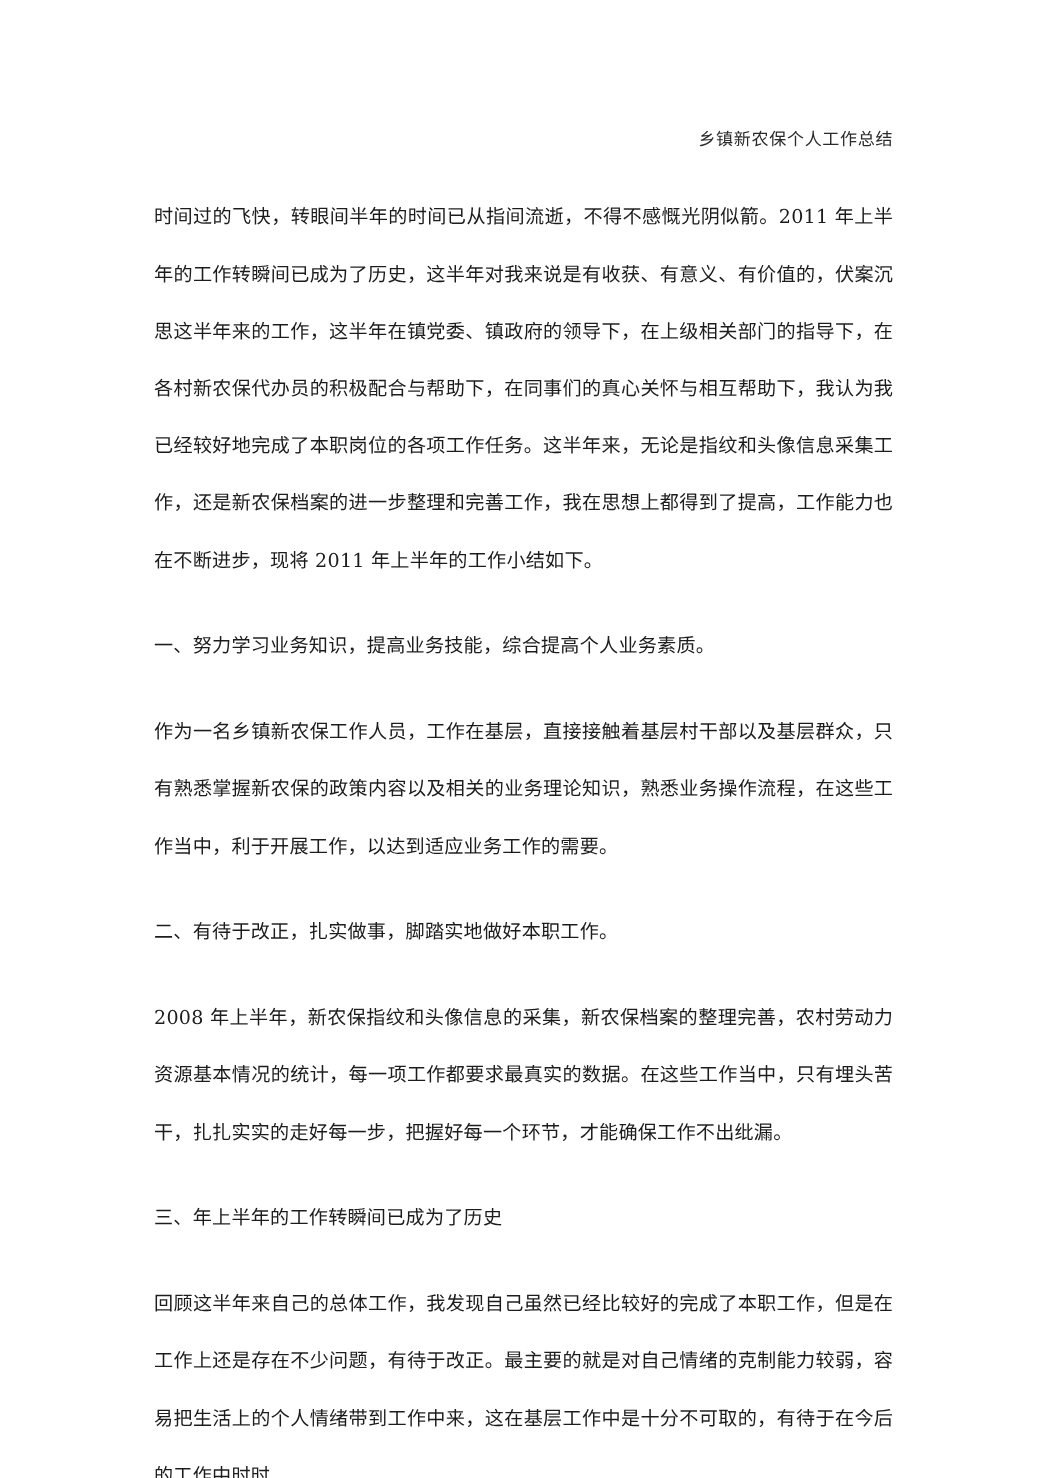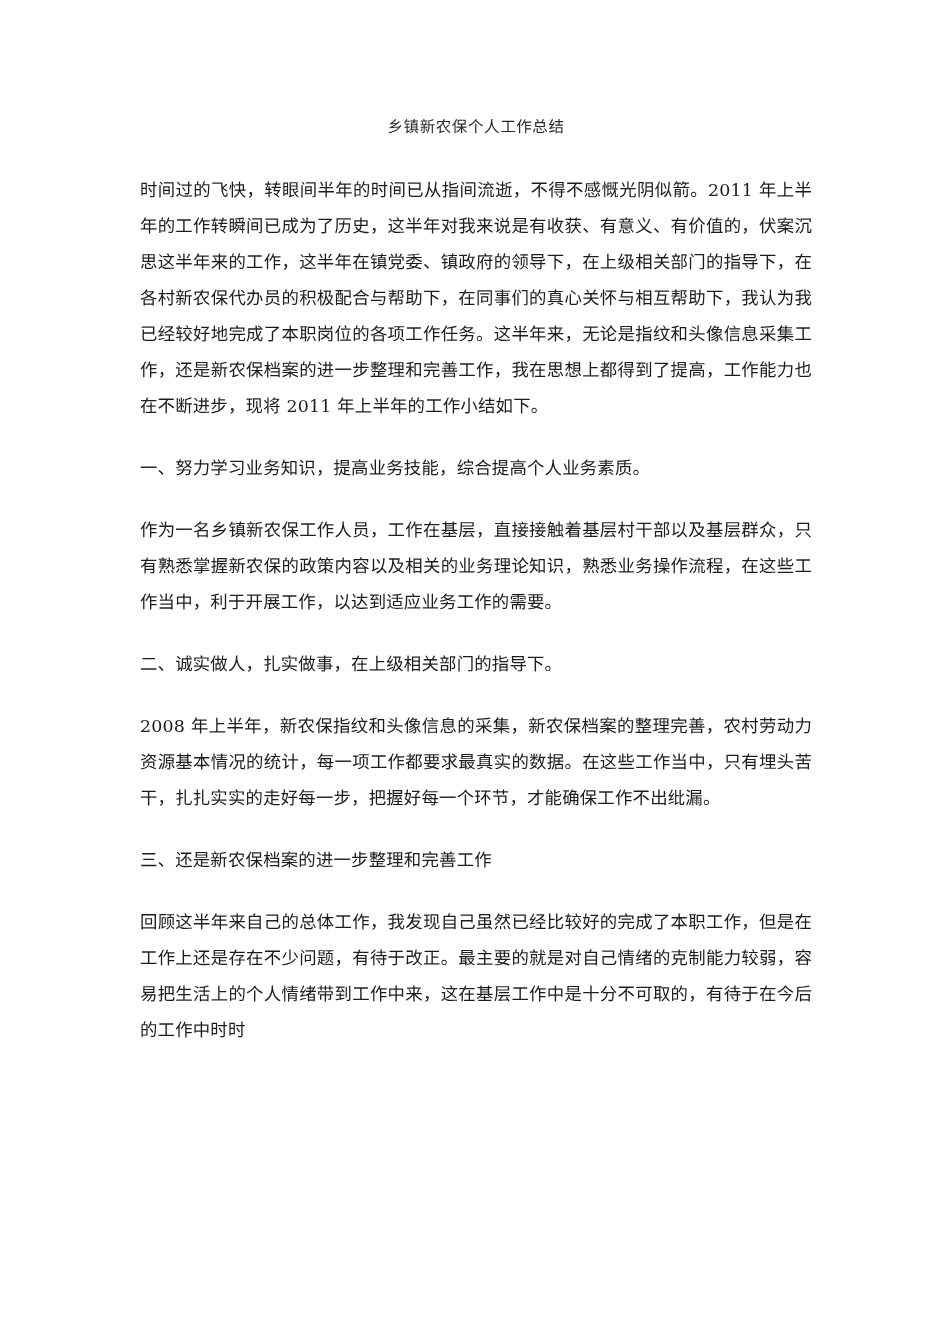--- a/index.html
+++ b/index.html
@@ -33,28 +33,28 @@
   }
 
   
   .doc-title {
     font-size: 15.5px;
     line-height: 30px;
     font-weight: 400;
     letter-spacing: 0.6px;
     color: #2a2a2a;
     margin: 0 0 30px 0;
-    text-align: center;
+    text-align: right;
     white-space: nowrap;
   }
 
   
   .para {
     font-size: 17.4px;
-    line-height: 36px;
+    line-height: 52px;
     letter-spacing: 0.2px;
     color: #1c1c1c;
     margin: 0 0 26px 0;
     text-align: justify;
     text-justify: inter-character;
     text-align-last: left;
     word-break: break-all;
   }
 
   .para.section-heading {
@@ -74,22 +74,22 @@
   <div class="page-body">
 
     <h1 class="doc-title">乡镇新农保个人工作总结</h1>
 
     <p class="para">时间过的飞快，转眼间半年的时间已从指间流逝，不得不感慨光阴似箭。2011 年上半年的工作转瞬间已成为了历史，这半年对我来说是有收获、有意义、有价值的，伏案沉思这半年来的工作，这半年在镇党委、镇政府的领导下，在上级相关部门的指导下，在各村新农保代办员的积极配合与帮助下，在同事们的真心关怀与相互帮助下，我认为我已经较好地完成了本职岗位的各项工作任务。这半年来，无论是指纹和头像信息采集工作，还是新农保档案的进一步整理和完善工作，我在思想上都得到了提高，工作能力也在不断进步，现将 2011 年上半年的工作小结如下。</p>
 
     <p class="para section-heading">一、努力学习业务知识，提高业务技能，综合提高个人业务素质。</p>
 
     <p class="para">作为一名乡镇新农保工作人员，工作在基层，直接接触着基层村干部以及基层群众，只有熟悉掌握新农保的政策内容以及相关的业务理论知识，熟悉业务操作流程，在这些工作当中，利于开展工作，以达到适应业务工作的需要。</p>
 
-    <p class="para section-heading">二、诚实做人，扎实做事，在上级相关部门的指导下。</p>
+    <p class="para section-heading">二、有待于改正，扎实做事，脚踏实地做好本职工作。</p>
 
     <p class="para">2008 年上半年，新农保指纹和头像信息的采集，新农保档案的整理完善，农村劳动力资源基本情况的统计，每一项工作都要求最真实的数据。在这些工作当中，只有埋头苦干，扎扎实实的走好每一步，把握好每一个环节，才能确保工作不出纰漏。</p>
 
-    <p class="para section-heading">三、还是新农保档案的进一步整理和完善工作</p>
+    <p class="para section-heading">三、年上半年的工作转瞬间已成为了历史</p>
 
     <p class="para clipped">回顾这半年来自己的总体工作，我发现自己虽然已经比较好的完成了本职工作，但是在工作上还是存在不少问题，有待于改正。最主要的就是对自己情绪的克制能力较弱，容易把生活上的个人情绪带到工作中来，这在基层工作中是十分不可取的，有待于在今后的工作中时时</p>
 
   </div>
 </div>
 
 </body></html>

